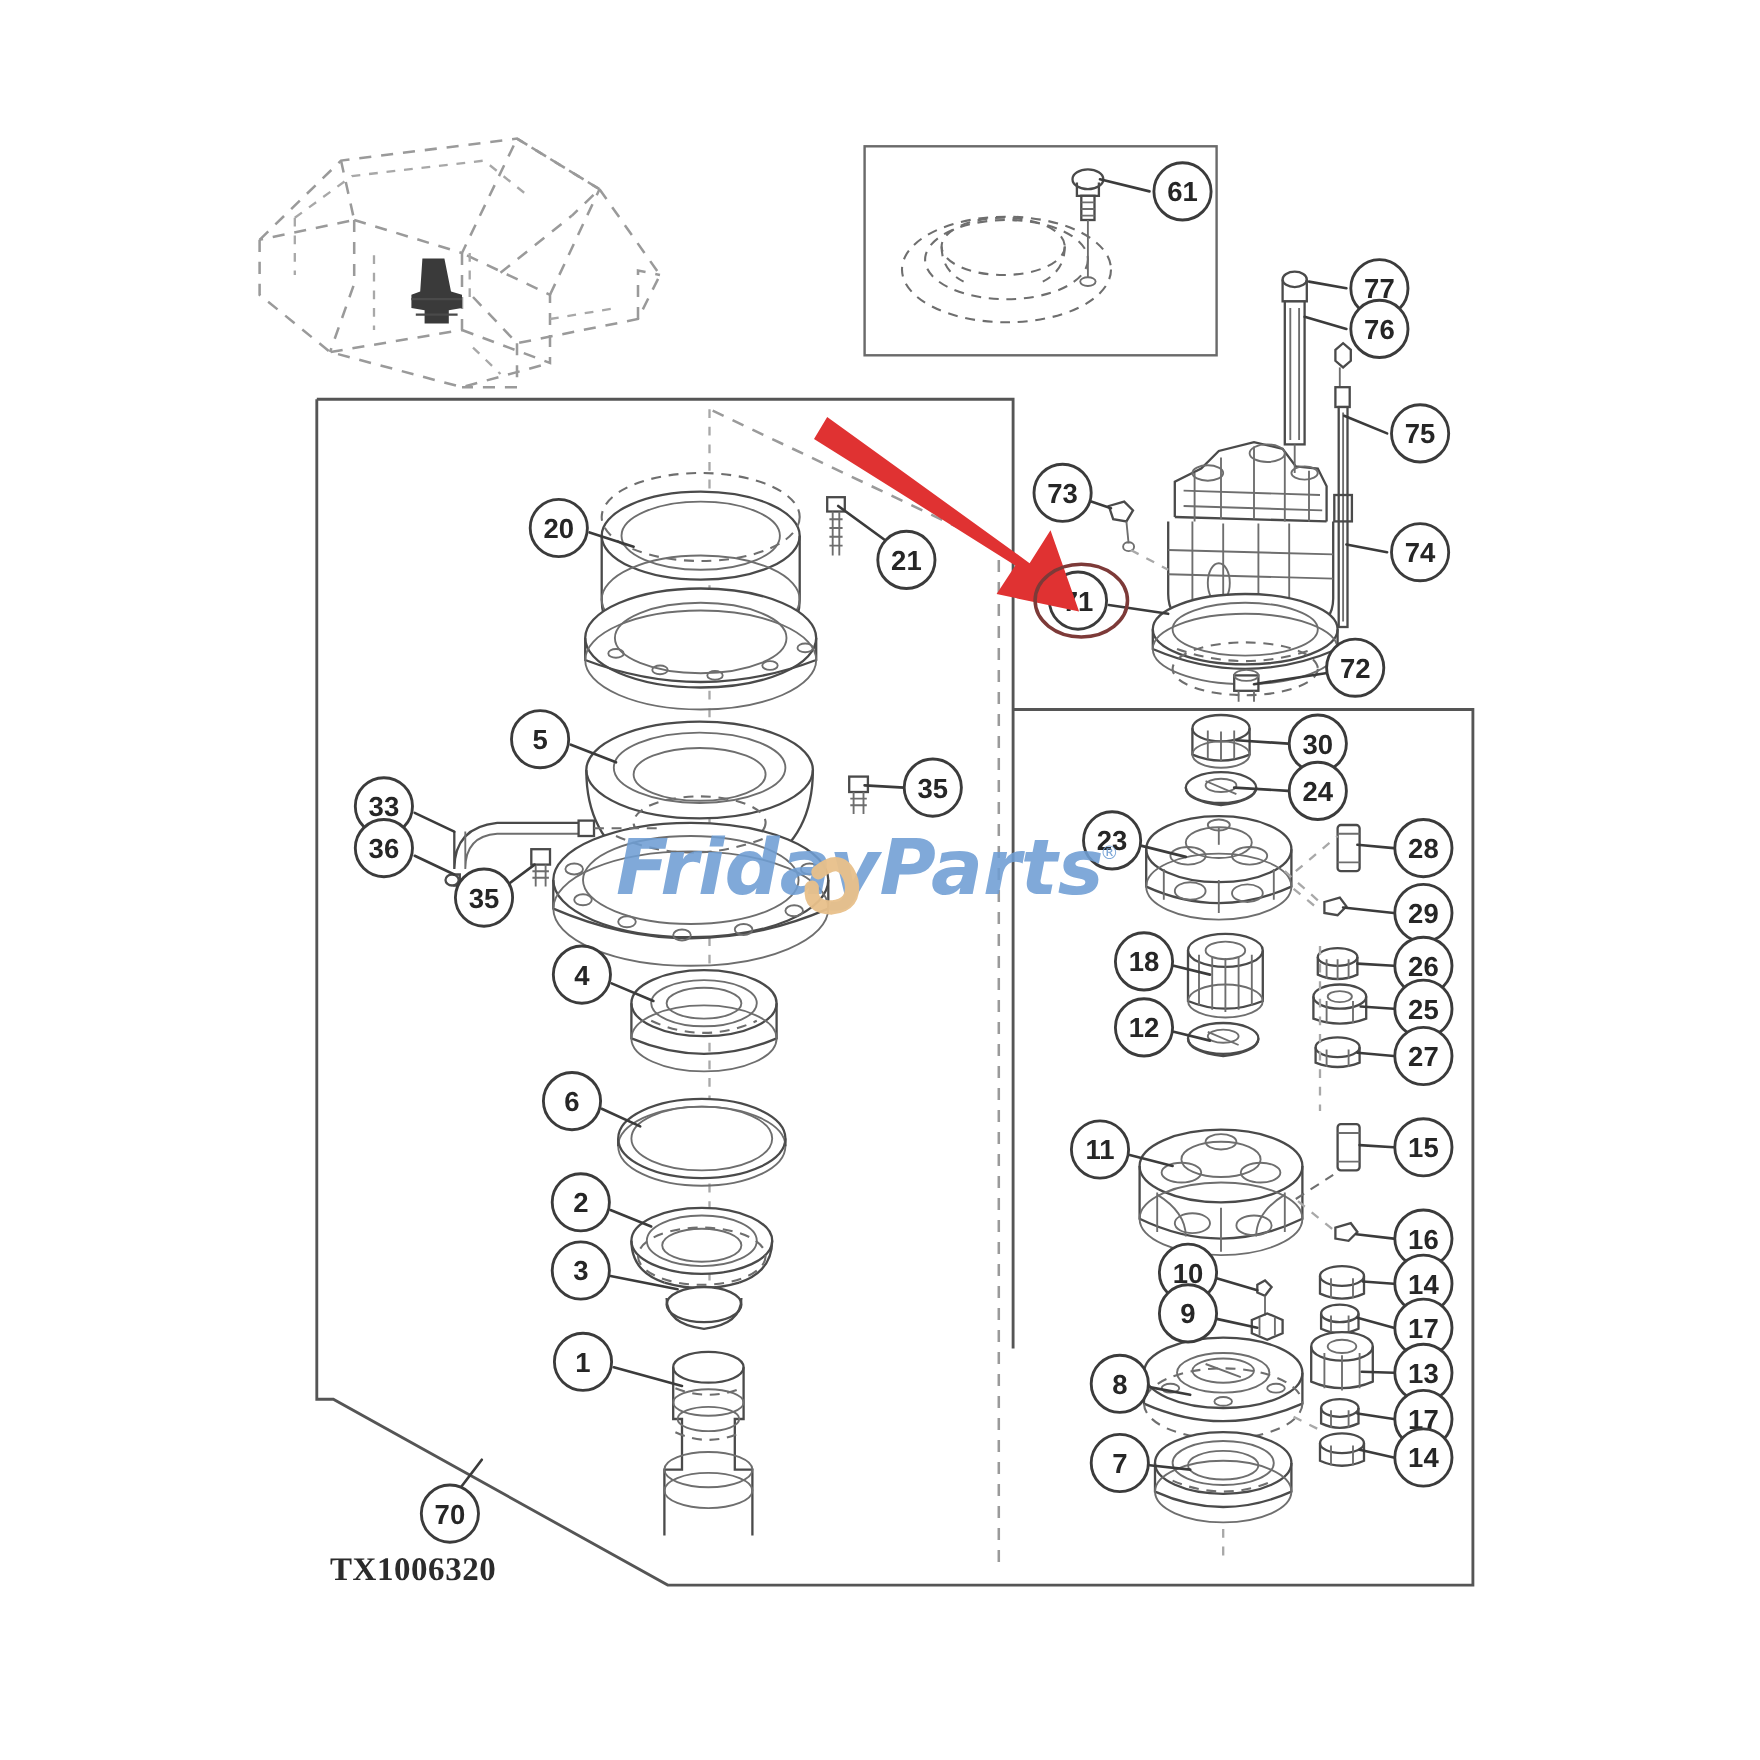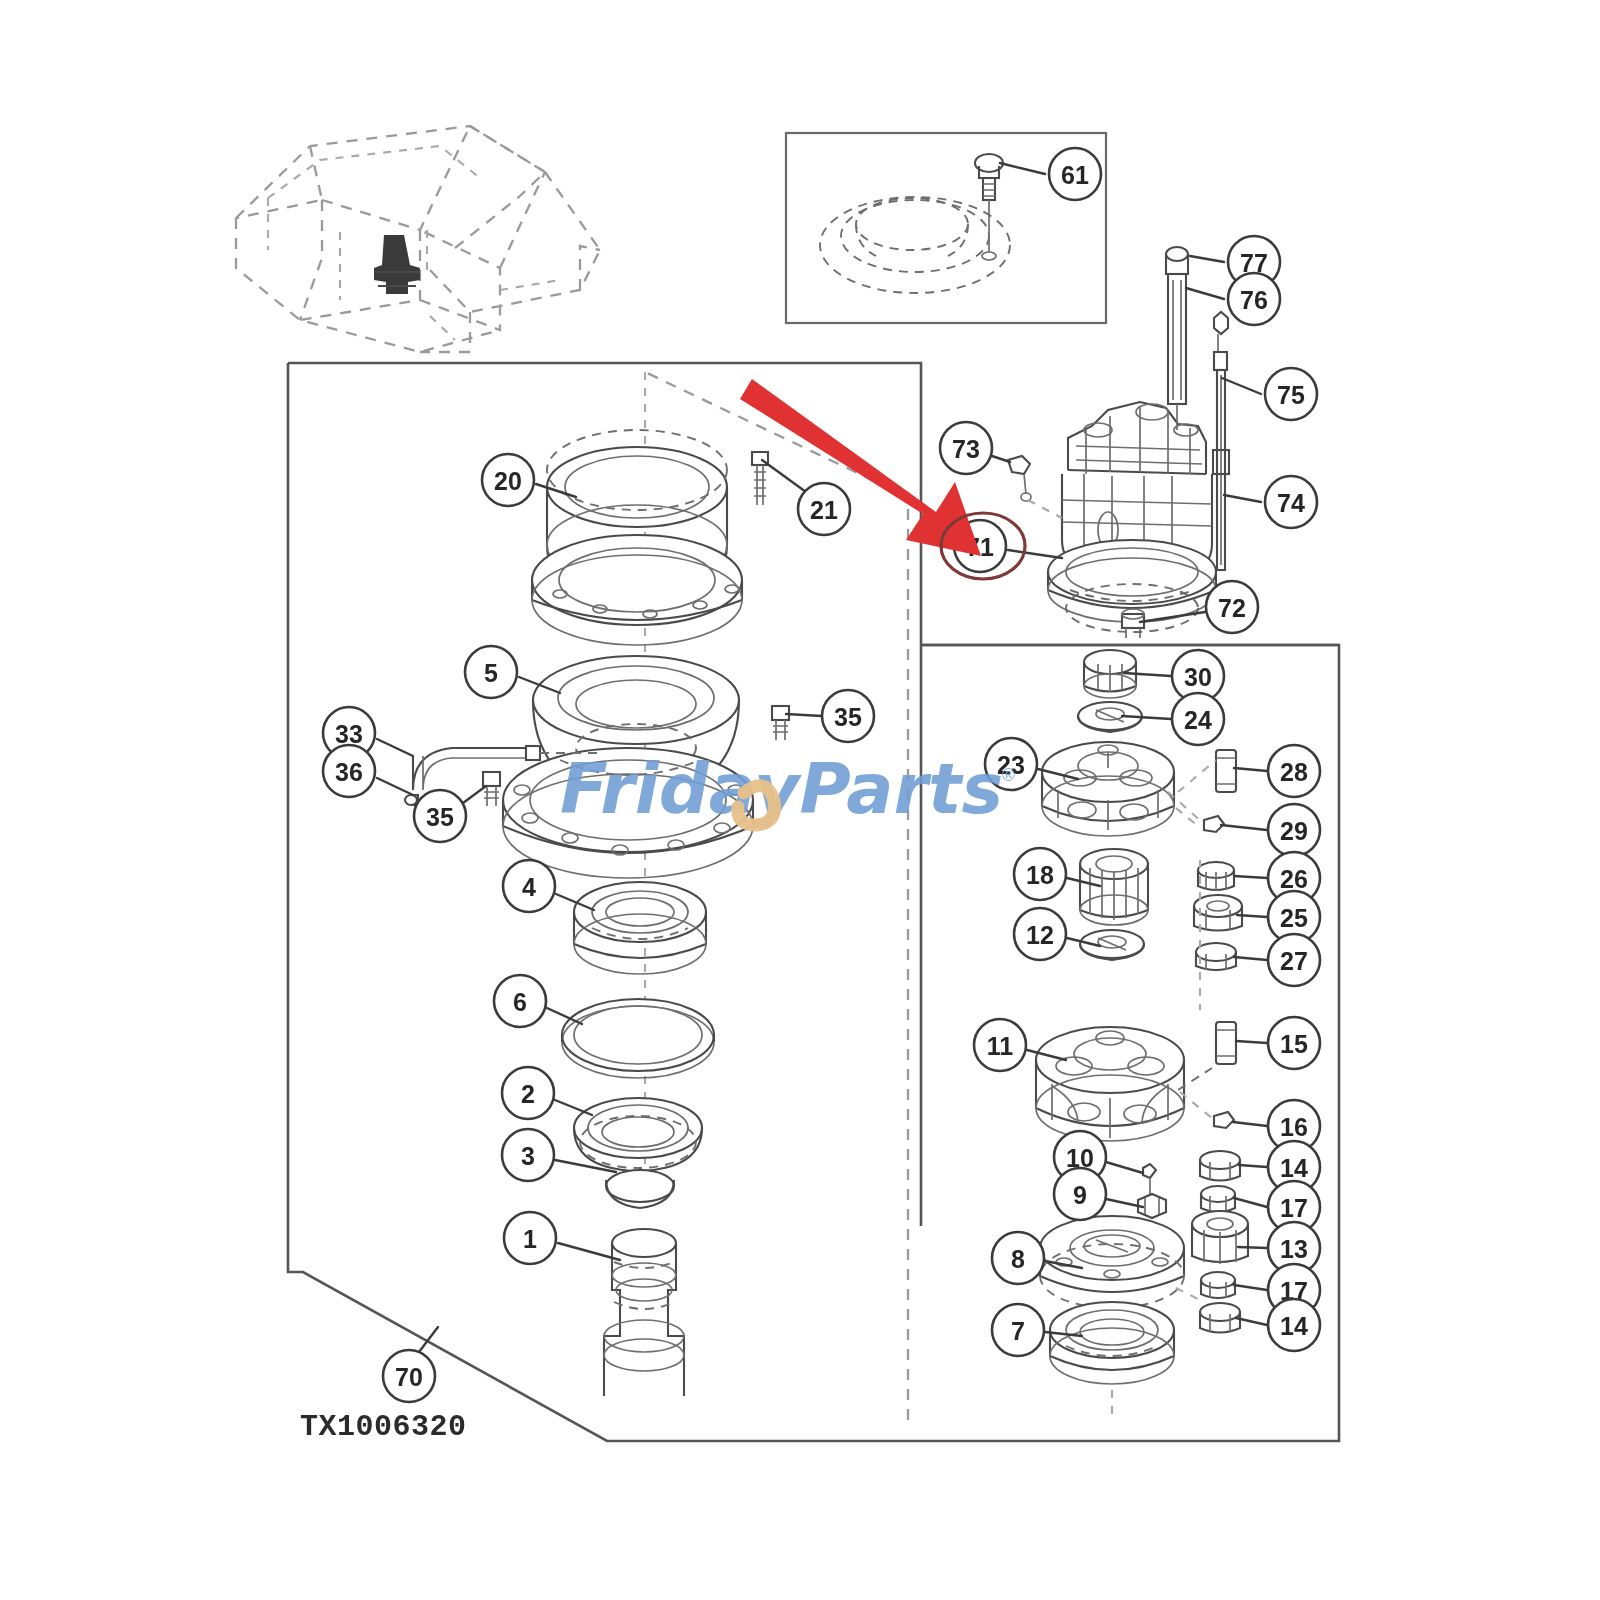--- a/index.html
+++ b/index.html
@@ -65,21 +65,21 @@
     font-family: "DejaVu Sans", sans-serif;
     font-size: 17px;
     fill: #6f9ed4;
     opacity: 0.9;
   }
   .wm-swoosh { fill: none; stroke: #e8c08a; stroke-width: 13; stroke-linecap: round; opacity: 0.95; }
 
   #drawing-number {
     position: absolute;
     left: 300px; top: 1410px;
-    font-family: Liberation Mono, monospace;
+    font-family: Liberation Serif, serif;
     font-weight: bold;
     font-size: 30px;
     letter-spacing: 0.5px;
     color: #2b2b2b;
     white-space: nowrap;
     text-align: right;
   }
 </style>
 </head>
 <body>

